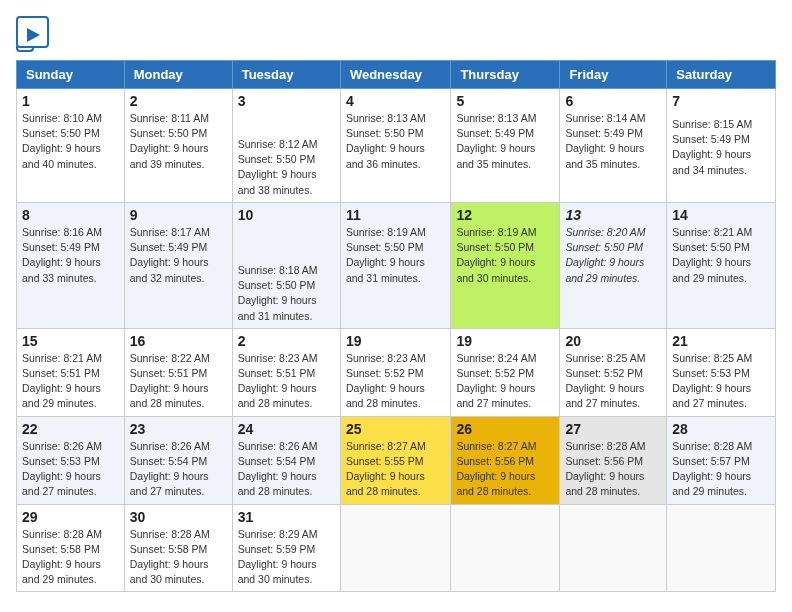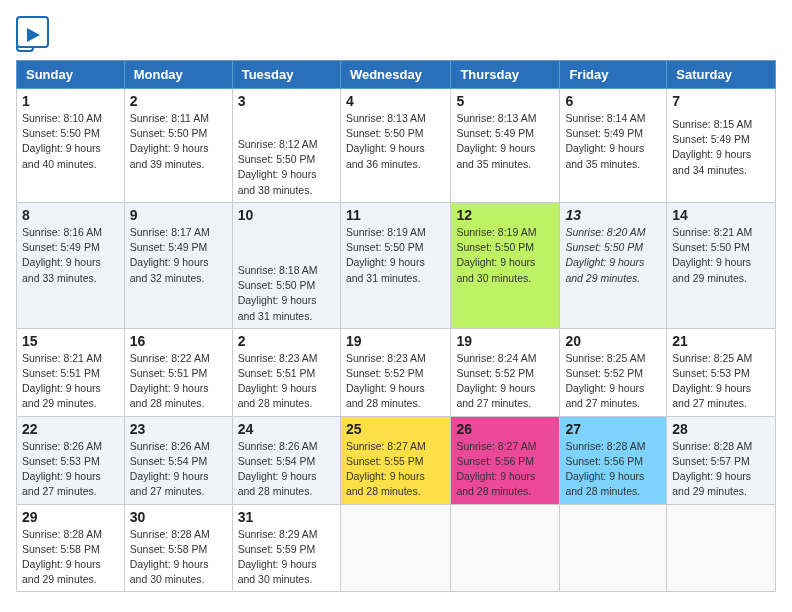--- a/index.html
+++ b/index.html
@@ -296,28 +296,28 @@
 Daylight: 9 hours
 and 28 minutes.</div>
         </td>
         <td style="background: #fde047;">
           <span class="day-number">25</span>
           <div class="day-info" style="white-space: pre-line;">Sunrise: 8:27 AM
 Sunset: 5:55 PM
 Daylight: 9 hours
 and 28 minutes.</div>
         </td>
-        <td style="background: #ec4899;">
+        <td style="background: #eab308;">
           <span class="day-number">26</span>
           <div class="day-info" style="white-space: pre-line;">Sunrise: 8:27 AM
 Sunset: 5:56 PM
 Daylight: 9 hours
 and 28 minutes.</div>
         </td>
-        <td style="background: #7dd3fc;">
+        <td style="background: #e5e5e5;">
           <span class="day-number">27</span>
           <div class="day-info" style="white-space: pre-line;">Sunrise: 8:28 AM
 Sunset: 5:56 PM
 Daylight: 9 hours
 and 28 minutes.</div>
         </td>
         <td style="background: rgb(240, 244, 250);">
           <span class="day-number">28</span>
           <div class="day-info" style="white-space: pre-line;">Sunrise: 8:28 AM
 Sunset: 5:57 PM

